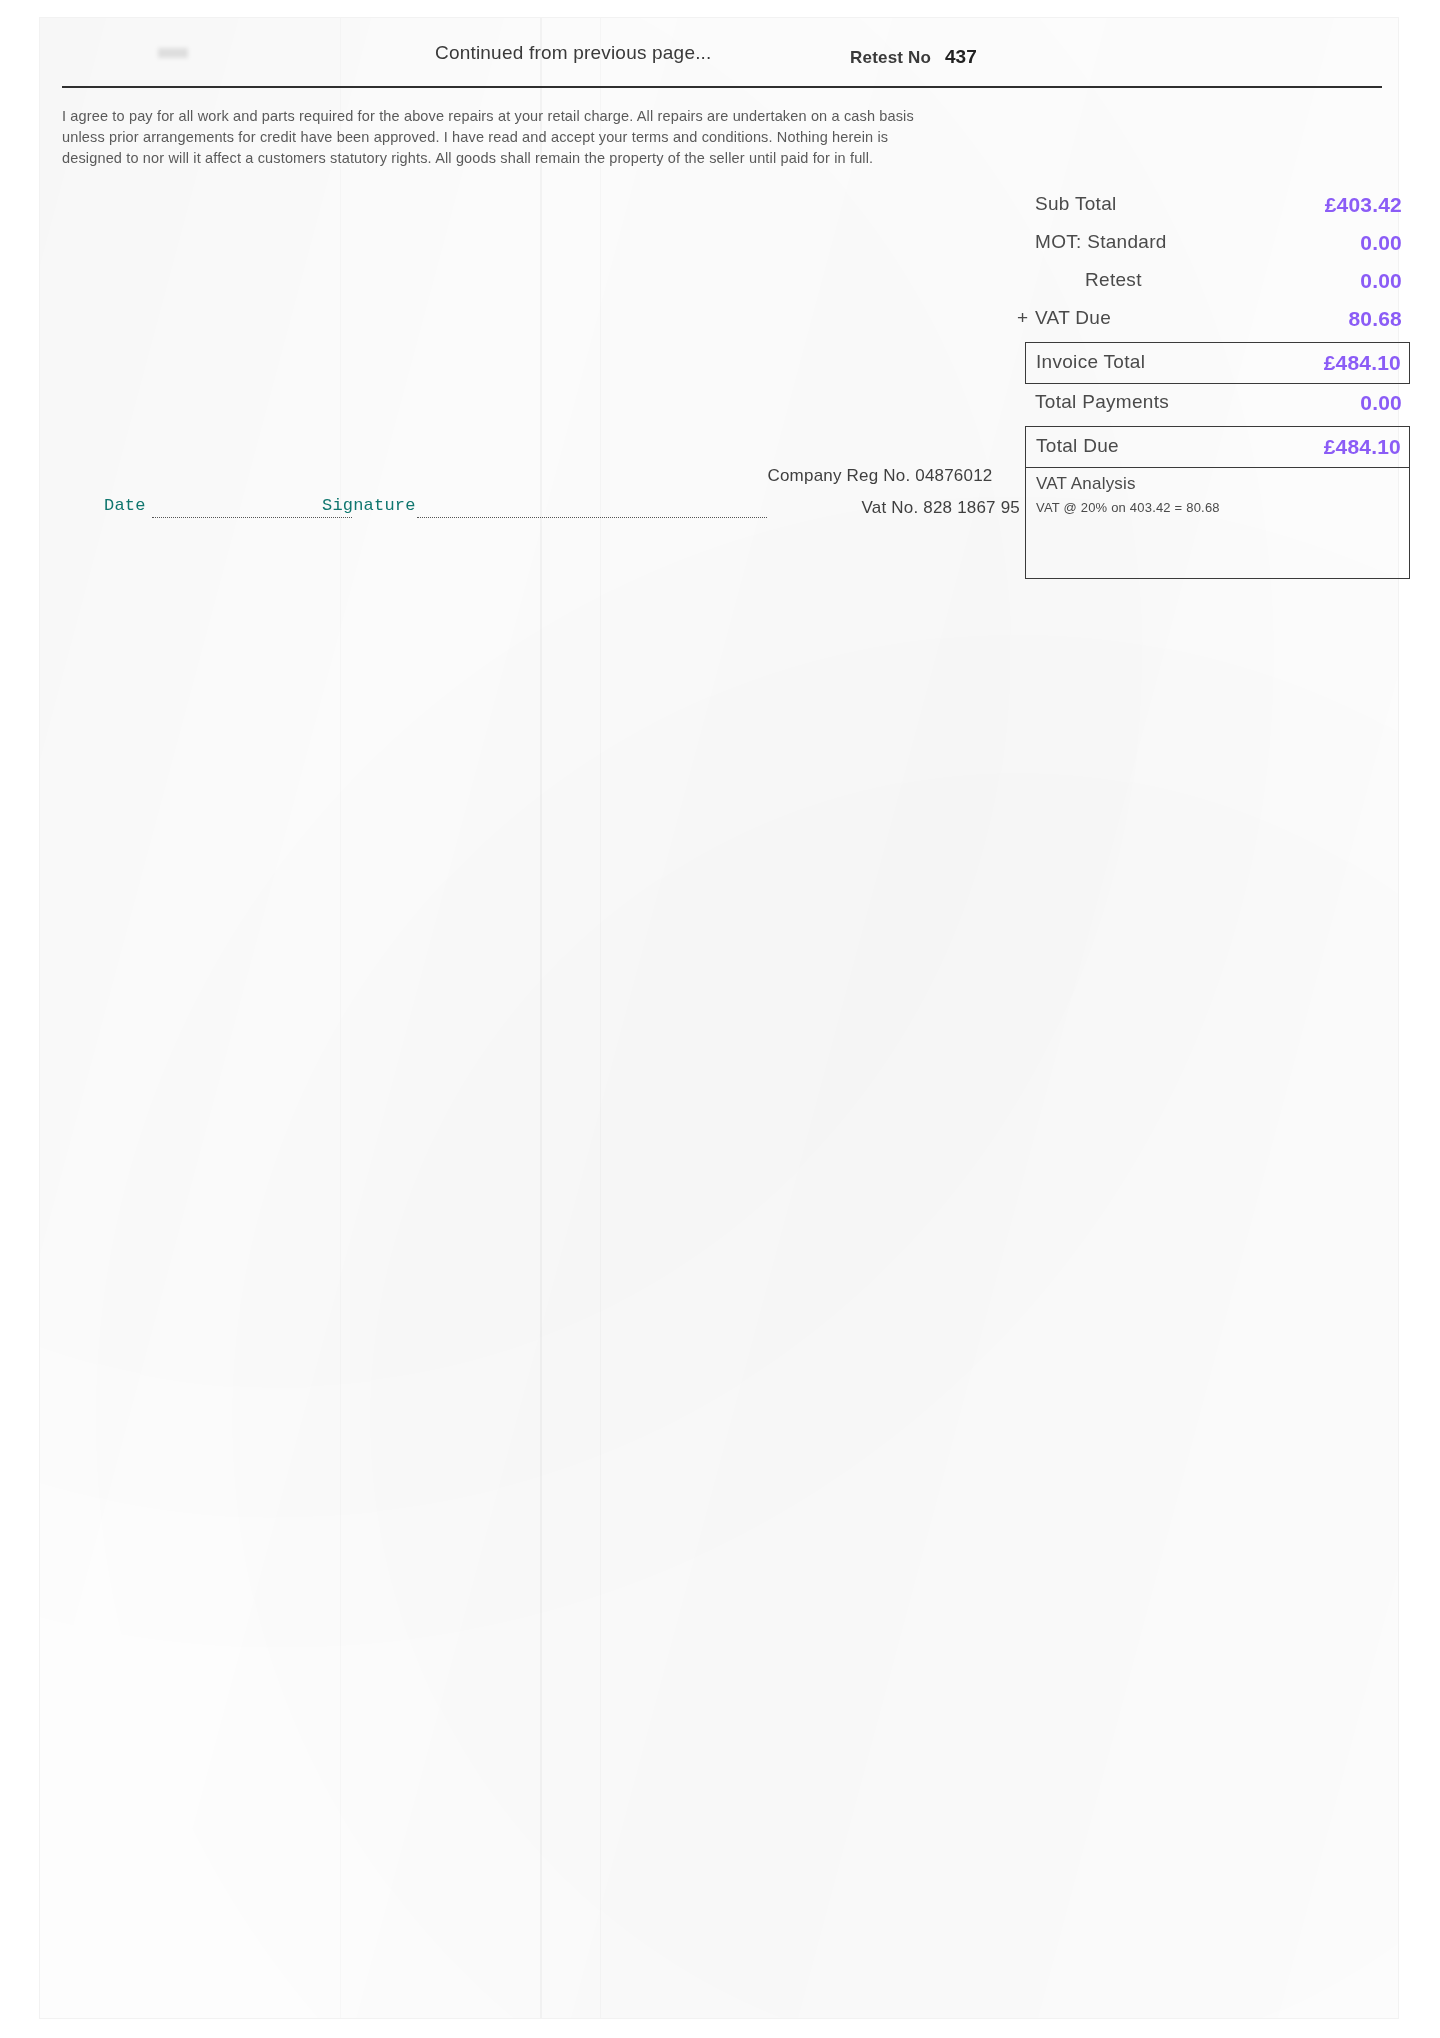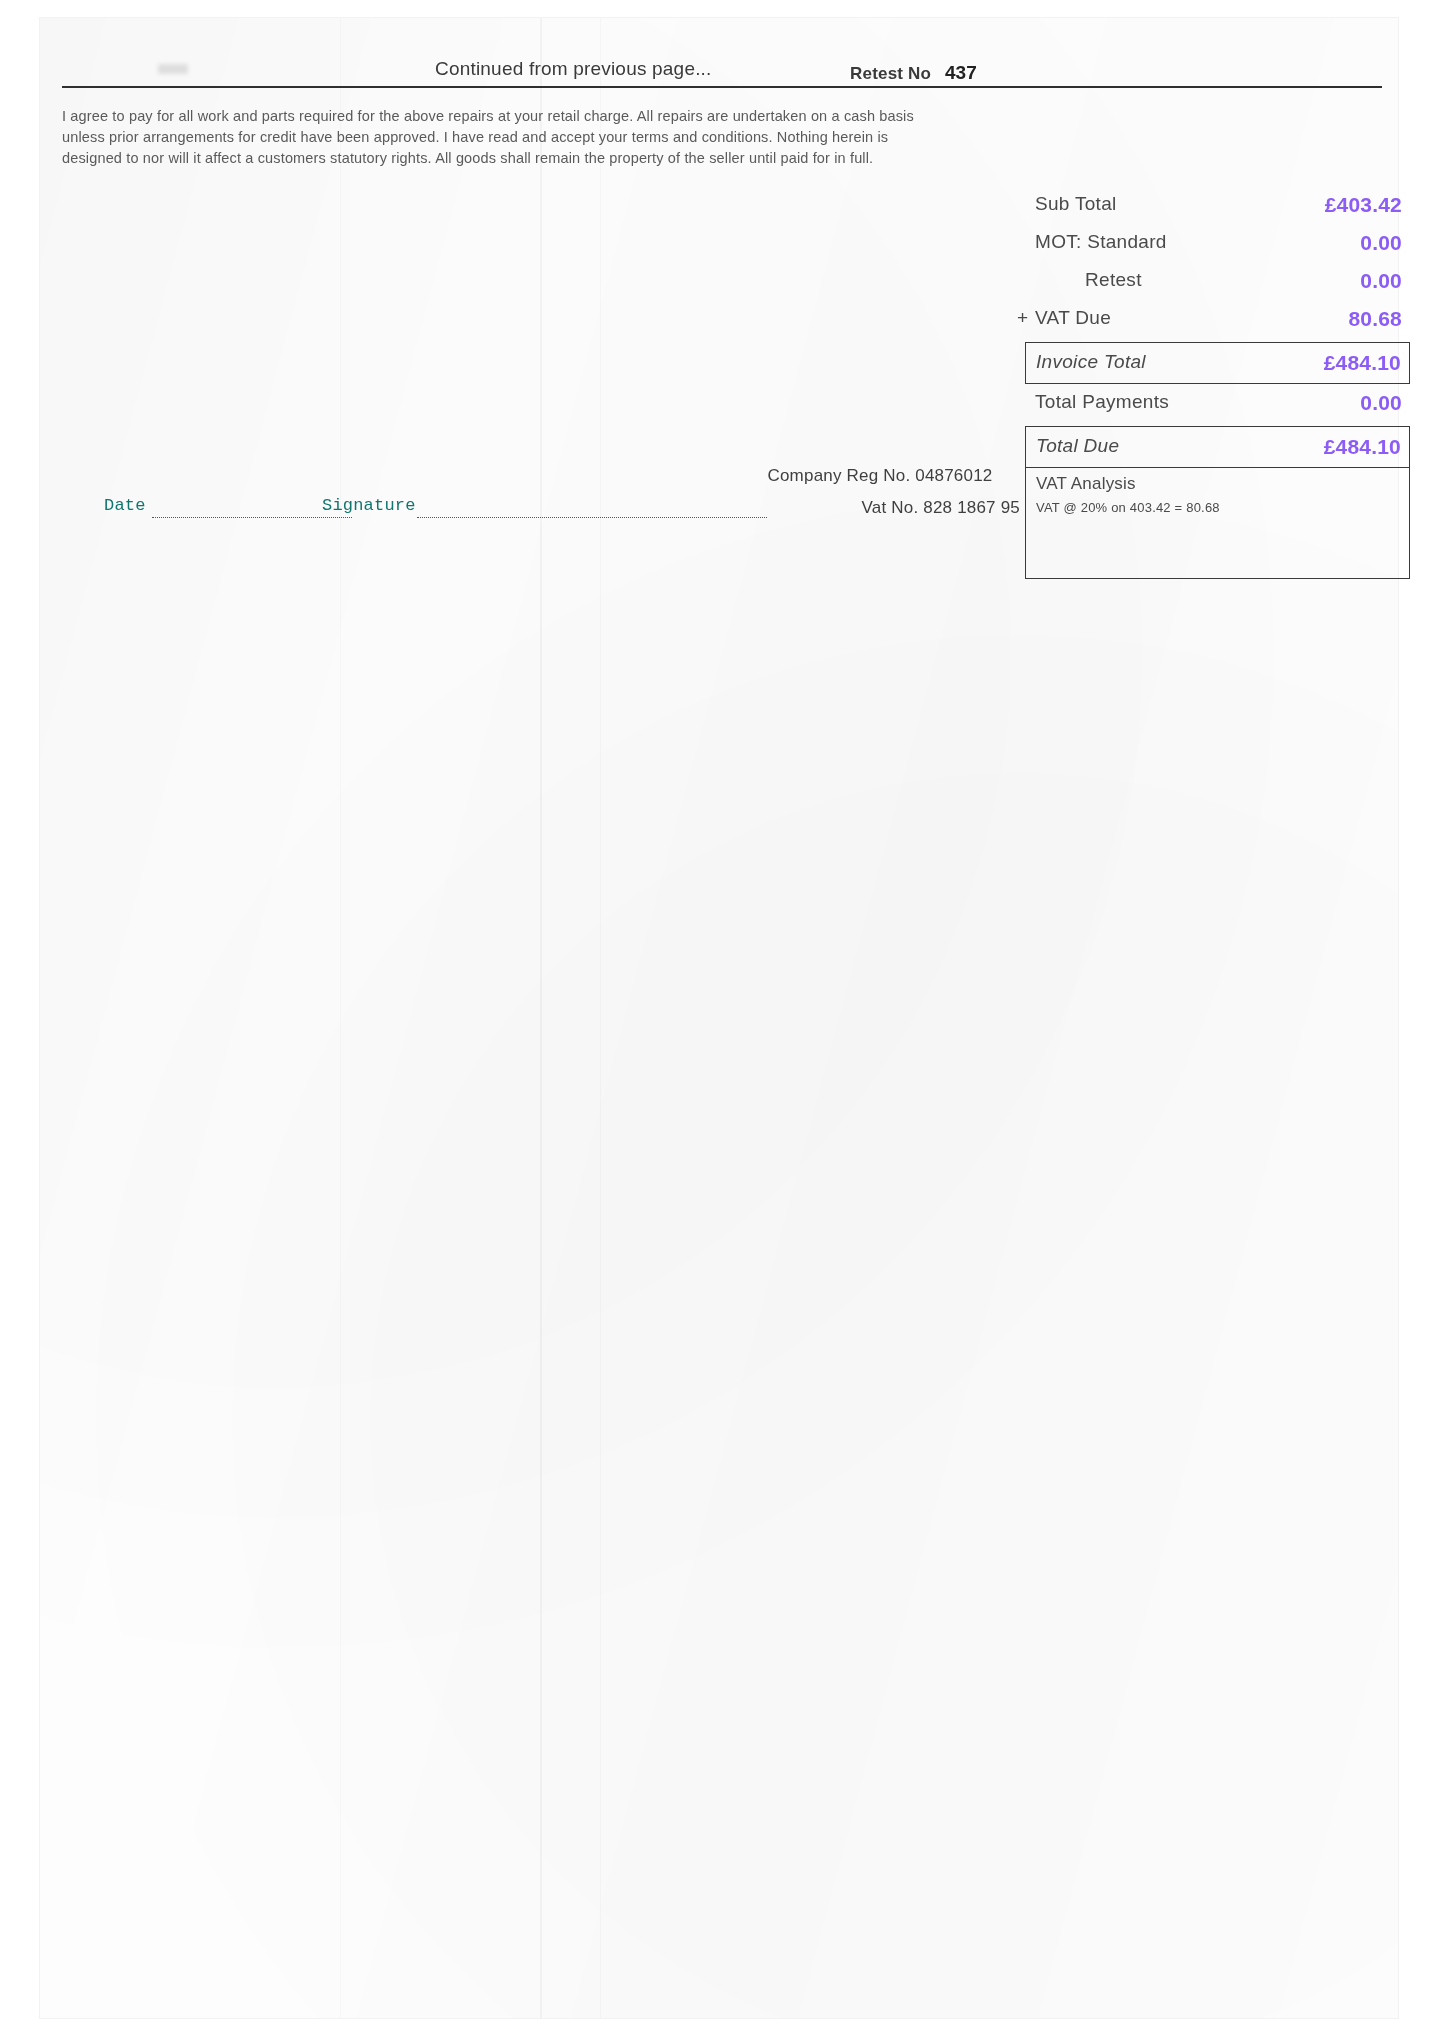--- a/index.html
+++ b/index.html
@@ -45,21 +45,21 @@
     height: 100%;
     background: rgba(0,0,0,0.035);
   }
   .scan-band.b2 { left: 560px; width: 1px; background: rgba(0,0,0,0.025); }
   .scan-band.b3 { left: 300px; width: 1px; background: rgba(0,0,0,0.018); }
 
   
   .header-row {
     position: absolute;
     left: 0;
-    top: 40px;
+    top: 24px;
     width: 100%;
     height: 30px;
   }
   .continued {
     position: absolute;
     left: 395px;
     top: 0;
     font-size: 19px;
     color: #3a3a3a;
     letter-spacing: .2px;
@@ -148,21 +148,21 @@
     top: 7px;
     font-size: 19px;
     color: #4a4a4a;
   }
 
   .boxed {
     border: 1.6px solid #3a3a3a;
     height: 40px;
     margin-top: 4px;
   }
-  .boxed .t-label { top: 8px; font-style: italic; }
+  .boxed .t-label { top: 8px; }
   .boxed .t-value { top: 8px; }
 
   .vat-analysis {
     border: 1.6px solid #3a3a3a;
     border-top: none;
     height: 110px;
     position: relative;
     margin-top: 0;
     padding-left: 33px;
   }

